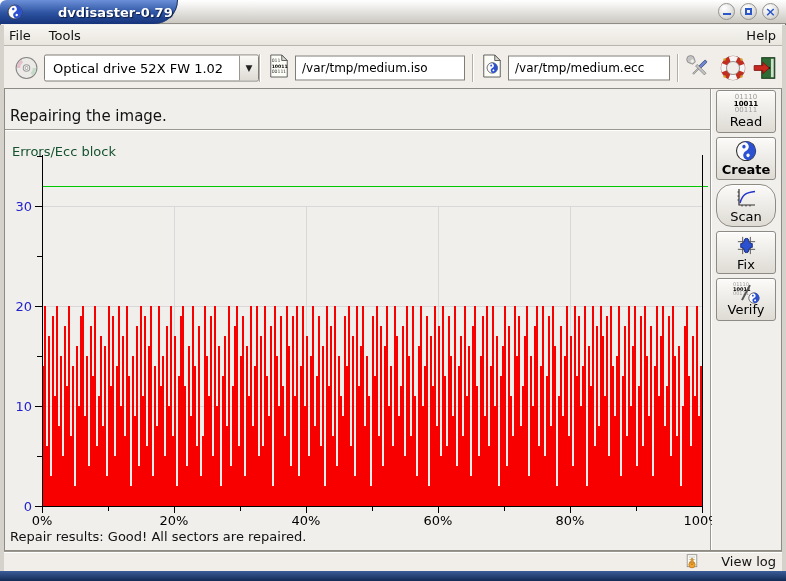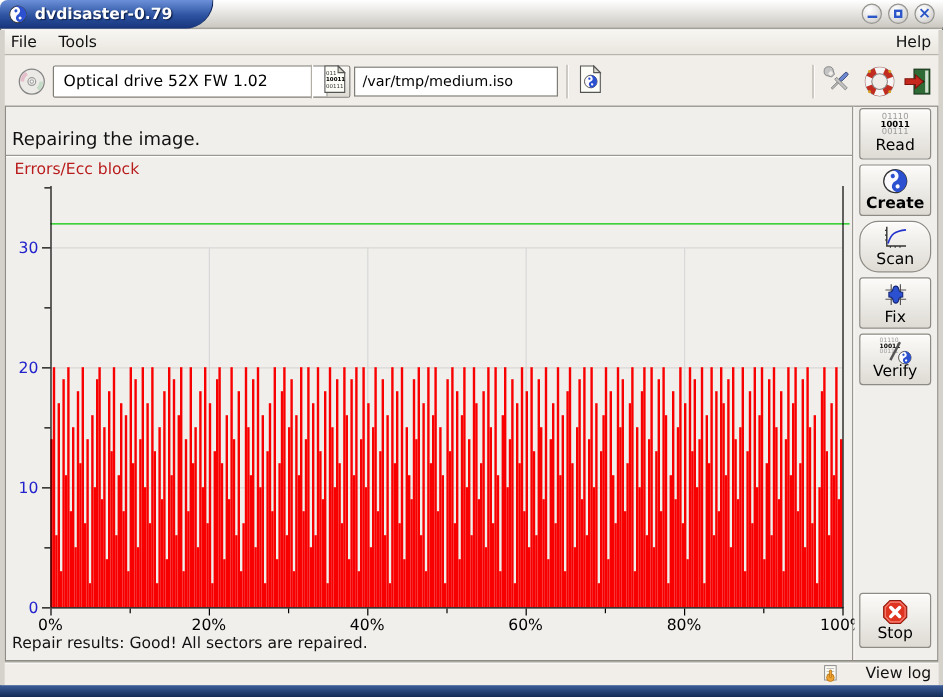--- a/index.html
+++ b/index.html
@@ -6,57 +6,57 @@
   *{box-sizing:border-box;font-family:"DejaVu Sans","Liberation Sans",sans-serif;}
   .window{position:relative;width:786px;height:581px;background:#f1efeb;overflow:hidden;
           box-shadow:inset 0 0 0 1px #6b6b6b;}
   
   .titlebar{position:absolute;left:0;top:0;width:786px;height:24px;
             background:linear-gradient(#ffffff,#cbc8c1);border-bottom:1px solid #8f8c85;}
   .title-blob{position:absolute;left:0;top:0;width:178px;height:24px;
               background:linear-gradient(#6c90d8 0%,#2c52a0 55%,#16337a 100%);
               border-radius:8px 0 30px 0;display:flex;align-items:center;padding-left:7px;gap:6px;
               border-right:1px solid #10265c;}
-  .title-text{color:#fff;font-weight:bold;font-size:13px;text-shadow:1px 1px 1px #0a1c44;}
+  .title-text{color:#fff;font-weight:bold;font-size:13px;text-shadow:1px 1px 1px #0a1c44;margin-left:29px;}
   .winbtns{position:absolute;right:7px;top:3px;display:flex;gap:5px;}
   .winbtn{width:17px;height:17px;border-radius:50%;border:1px solid #96948f;
           background:radial-gradient(circle at 35% 28%,#ffffff 0%,#e8e8e8 45%,#c2c0bb 100%);
           display:flex;align-items:center;justify-content:center;color:#2b57c8;cursor:default;}
   .glyph-min{width:8px;height:2px;background:#2b57c8;margin-top:5px;}
   .glyph-max{width:7px;height:7px;border:2px solid #2b57c8;}
   .glyph-close{font-size:13px;font-weight:bold;line-height:13px;color:#2b57c8;}
   
   .menubar{position:absolute;left:0;top:25px;width:786px;height:21px;
            background:linear-gradient(#f8f6f2,#e9e6df);border-bottom:1px solid #b7b4ac;
            display:flex;align-items:center;font-size:13px;color:#111;}
   .menu-item{padding:2px 9px;}
   .menu-help{margin-left:auto;padding:2px 10px;}
   
   .toolbar{position:absolute;left:0;top:47px;width:786px;height:41px;background:#f1eee9;}
   .tb-abs{position:absolute;top:50%;transform:translateY(-50%);}
-  .combo{left:44px;width:248px;height:27px;border:1px solid #7f7d76;border-radius:2px;
+  .combo{left:44px;width:215px;height:27px;border:1px solid #7f7d76;border-radius:2px;
          background:#fff;display:flex;align-items:center;overflow:hidden;}
   .combo-text{flex:1;padding:0 8px;font-size:13px;white-space:nowrap;}
   .combo-arrow{width:19px;align-self:stretch;border-left:1px solid #9a978f;
                background:linear-gradient(#fbfaf7,#dedbd4);display:flex;align-items:center;
                justify-content:center;font-size:9px;color:#222;}
   .tb-sep{width:2px;height:28px;border-left:1px solid #b2afa7;border-right:1px solid #ffffff;}
   .tb-input{height:25px;border:1px solid #7f7d76;background:#fff;font-size:12px;
             padding:0 6px;color:#000;}
   .tb-btn{width:30px;height:30px;display:flex;align-items:center;justify-content:center;}
   
   .side-border-l{position:absolute;left:0;top:25px;width:4px;height:546px;background:#d5d2cb;}
   .side-border-r{position:absolute;right:0;top:25px;width:4px;height:546px;background:#d5d2cb;}
   .content-frame{position:absolute;left:4px;top:88px;width:778px;height:463px;
                  border:1px solid #8e8b84;background:#f1efec;}
   .hdr-title{position:absolute;left:10px;top:107px;font-size:15px;color:#111;}
   .hdr-sub{position:absolute;left:10px;top:110px;font-size:13px;font-style:italic;color:#111;}
   .hdr-sep{position:absolute;left:5px;top:129px;width:705px;height:2px;
            border-top:1px solid #9a978f;border-bottom:1px solid #ffffff;}
-  .chart-title{position:absolute;left:12px;top:134px;font-size:13px;color:#b91c1c;z-index:3;text-align:center;}
+  .chart-title{position:absolute;left:12px;top:144px;font-size:13px;color:#14532d;z-index:3;text-align:center;}
   .chart-box{position:absolute;left:6px;top:130px;width:706px;height:400px;z-index:2;}
   .result-line{position:absolute;left:10px;top:529px;font-size:13px;color:#111;z-index:3;}
   .sidebar-sep{position:absolute;left:710px;top:89px;width:2px;height:461px;
                border-left:1px solid #9a978f;border-right:1px solid #ffffff;}
   
   .side-btn{position:absolute;left:716px;width:60px;height:43px;border:1px solid #8e8b84;
             border-radius:3px;background:linear-gradient(#fcfbf9,#deDBd4);
             box-shadow:inset 0 1px 0 #fff;display:flex;flex-direction:column;align-items:center;
             justify-content:center;font-size:13px;color:#000;cursor:default;padding:1px 0;}
   .bin-lines{font-family:"DejaVu Sans Mono","Liberation Mono",monospace;font-size:7px;
@@ -152,20 +152,21 @@
     <input class="tb-abs tb-input" style="left: 295px; width: 170px;" value="/var/tmp/medium.iso">
     <div class="tb-abs tb-sep" style="left:472px;"></div>
     <div class="tb-abs" style="left:481px;width:22px;">
       <svg width="22" height="25" viewBox="0 0 24 26">
         <use href="#sym-doc"></use>
         <g transform="translate(5.5,8) scale(0.55) rotate(-25 12 12)">
             <use href="#sym-yinyang"></use>
           </g>
       </svg>
     </div>
+    <input class="tb-abs tb-input" style="left: 508px; width: 162px;" value="/var/tmp/medium.ecc">
     <div class="tb-abs tb-sep" style="left:677px;"></div>
     <div class="tb-abs tb-btn" style="left:684px;">
       <svg width="26" height="26" viewBox="0 0 24 24">
         <g transform="rotate(45 12 12)">
           <rect x="10.6" y="2.6" width="2.8" height="8.4" rx="1.3" fill="#6b87cf" stroke="#3a4a7a" stroke-width="0.7"></rect>
           <rect x="11.3" y="11" width="1.4" height="8.6" fill="#b9b9b9" stroke="#6f6f6f" stroke-width="0.5"></rect>
         </g>
         <g transform="rotate(-45 12 12)">
           <rect x="11" y="8.5" width="2.2" height="11.5" fill="#c4c4c4" stroke="#777" stroke-width="0.6"></rect>
           <path d="M9.3,3.2 a3.6,3.6 0 1 1 5.6,0 l-1.3,2.4 h-3 z" fill="#c4c4c4" stroke="#777" stroke-width="0.6"></path>
@@ -625,28 +626,20 @@
       <div class="verify-slash"></div>
       <svg width="12" height="12" viewBox="0 0 24 24">
           <g transform="rotate(-25 12 12)">
             <use href="#sym-yinyang"></use>
           </g>
         </svg>
     </div>
     <span>Verify</span>
   </div>
 
-  <div class="side-btn stop-btn">
-    <svg width="22" height="22" viewBox="0 0 24 24">
-      <polygon points="7.2,1.5 16.8,1.5 22.5,7.2 22.5,16.8 16.8,22.5 7.2,22.5 1.5,16.8 1.5,7.2" fill="#df3420" stroke="#8d1a0e" stroke-width="1"></polygon>
-      <polygon points="7.8,3 16.2,3 21,7.8 21,16.2 16.2,21 7.8,21 3,16.2 3,7.8" fill="none" stroke="#f5867a" stroke-width="1"></polygon>
-      <path d="M8,8 L16,16 M16,8 L8,16" stroke="#fff" stroke-width="3.2" stroke-linecap="round"></path>
-    </svg>
-    <span>Stop</span>
-  </div>
 
   <div class="bottombar">
     <div class="viewlog">
       <svg width="16" height="17" viewBox="0 0 20 21">
         <rect x="4" y="2" width="12" height="15" fill="#fdfdf6" stroke="#888" stroke-width="1"></rect>
         <path d="M6,5 h8 M6,8 h8 M6,11 h5" stroke="#bbb" stroke-width="1"></path>
         <circle cx="10" cy="14.5" r="4" fill="#f0a432" stroke="#b06e12" stroke-width="0.8"></circle>
         <rect x="8.9" y="6.5" width="2.4" height="8" rx="1.2" fill="#f0a432" stroke="#b06e12" stroke-width="0.8"></rect>
       </svg>
       <span>View log</span>

